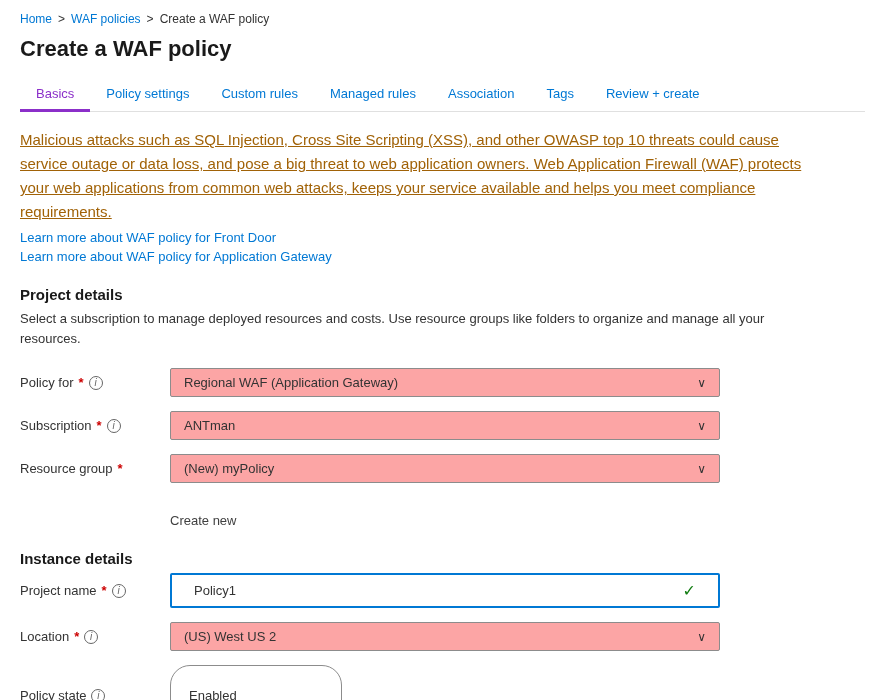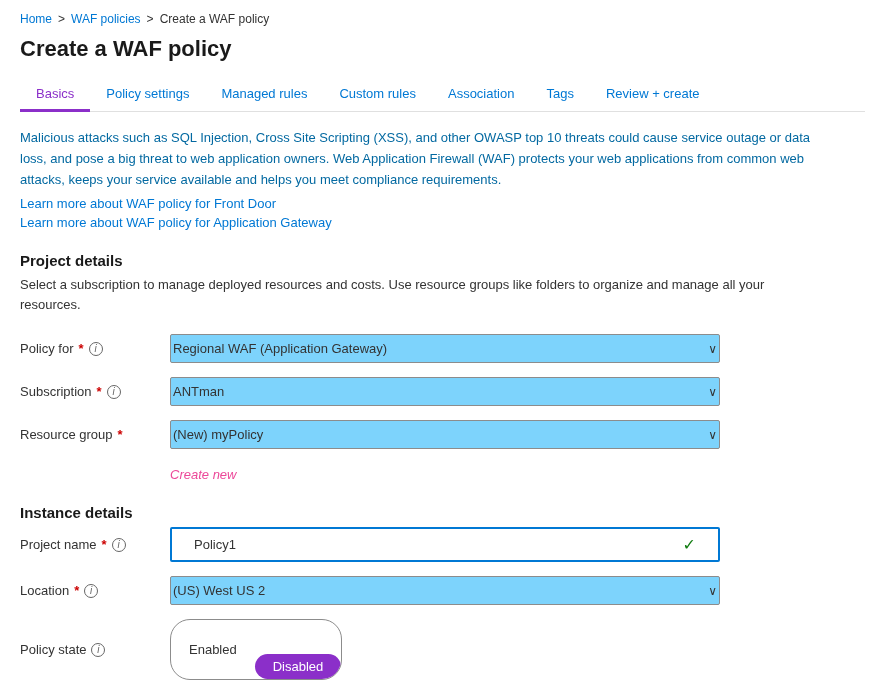--- a/index.html
+++ b/index.html
@@ -50,25 +50,26 @@
       border-bottom: 3px solid transparent;
       margin-bottom: -1px;
       white-space: nowrap;
     }
     .tab-item.active {
       color: #8b2fc9;
       border-bottom: 3px solid #8b2fc9;
       font-weight: 500;
     }
     .description-block {
-      font-size: 13px;
-      color: #0369a1;
+      font-size: 15px;
+      color: #a16207;
       line-height: 1.6;
       margin-bottom: 6px;
       max-width: 800px;
+      text-decoration: underline;
     }
     .link-blue {
       color: #0078d4;
       text-decoration: none;
       display: block;
       font-size: 13px;
       margin-top: 4px;
     }
     .section-title {
       font-size: 15px;
@@ -115,23 +116,23 @@
       cursor: pointer;
       flex-shrink: 0;
       font-style: italic;
     }
     .form-control-wrapper {
       flex: 1;
       max-width: 550px;
     }
     .dropdown {
       width: 100%;
-      padding: 6px 2px;
+      padding: 6px 13px;
       border: 1px solid #8c8c8c;
-      background: #7dd3fc;
+      background: #fca5a5;
       font-size: 13px;
       color: #333;
       cursor: pointer;
       display: flex;
       align-items: center;
       justify-content: space-between;
       border-radius: 2px;
       position: relative;
       gap: 16px;
     }
@@ -153,27 +154,26 @@
       font-size: 13px;
       flex: 1;
       color: #333;
     }
     .check-icon {
       color: #107c10;
       font-size: 16px;
       margin-left: 6px;
     }
     .create-new-link {
-      color: #ec4899;
+      color: #404040;
       text-decoration: none;
       font-size: 13px;
       display: inline-block;
-      margin-top: 4px;
+      margin-top: 16px;
       margin-left: 150px;
-      font-style: italic;
     }
     .toggle-group {
       display: flex;
       border: 1px solid #8c8c8c;
       border-radius: 20px;
       overflow: hidden;
       width: fit-content;
     }
     .toggle-btn {
       padding: 5px 18px;
@@ -204,22 +204,22 @@
     <span>Create a WAF policy</span>
   </div>
 
   
   <h1 class="page-title">Create a WAF policy</h1>
 
   
   <div class="tabs-bar">
     <div class="tab-item active">Basics</div>
     <div class="tab-item">Policy settings</div>
+    <div class="tab-item">Custom rules</div>
     <div class="tab-item">Managed rules</div>
-    <div class="tab-item">Custom rules</div>
     <div class="tab-item">Association</div>
     <div class="tab-item">Tags</div>
     <div class="tab-item">Review + create</div>
   </div>
 
   
   <p class="description-block">Malicious attacks such as SQL Injection, Cross Site Scripting (XSS), and other OWASP top 10 threats could cause service outage or data loss, and pose a big threat to web application owners. Web Application Firewall (WAF) protects your web applications from common web attacks, keeps your service available and helps you meet compliance requirements.</p>
   <a href="#" class="link-blue">Learn more about WAF policy for Front Door</a>
   <a href="#" class="link-blue">Learn more about WAF policy for Application Gateway</a>
 

